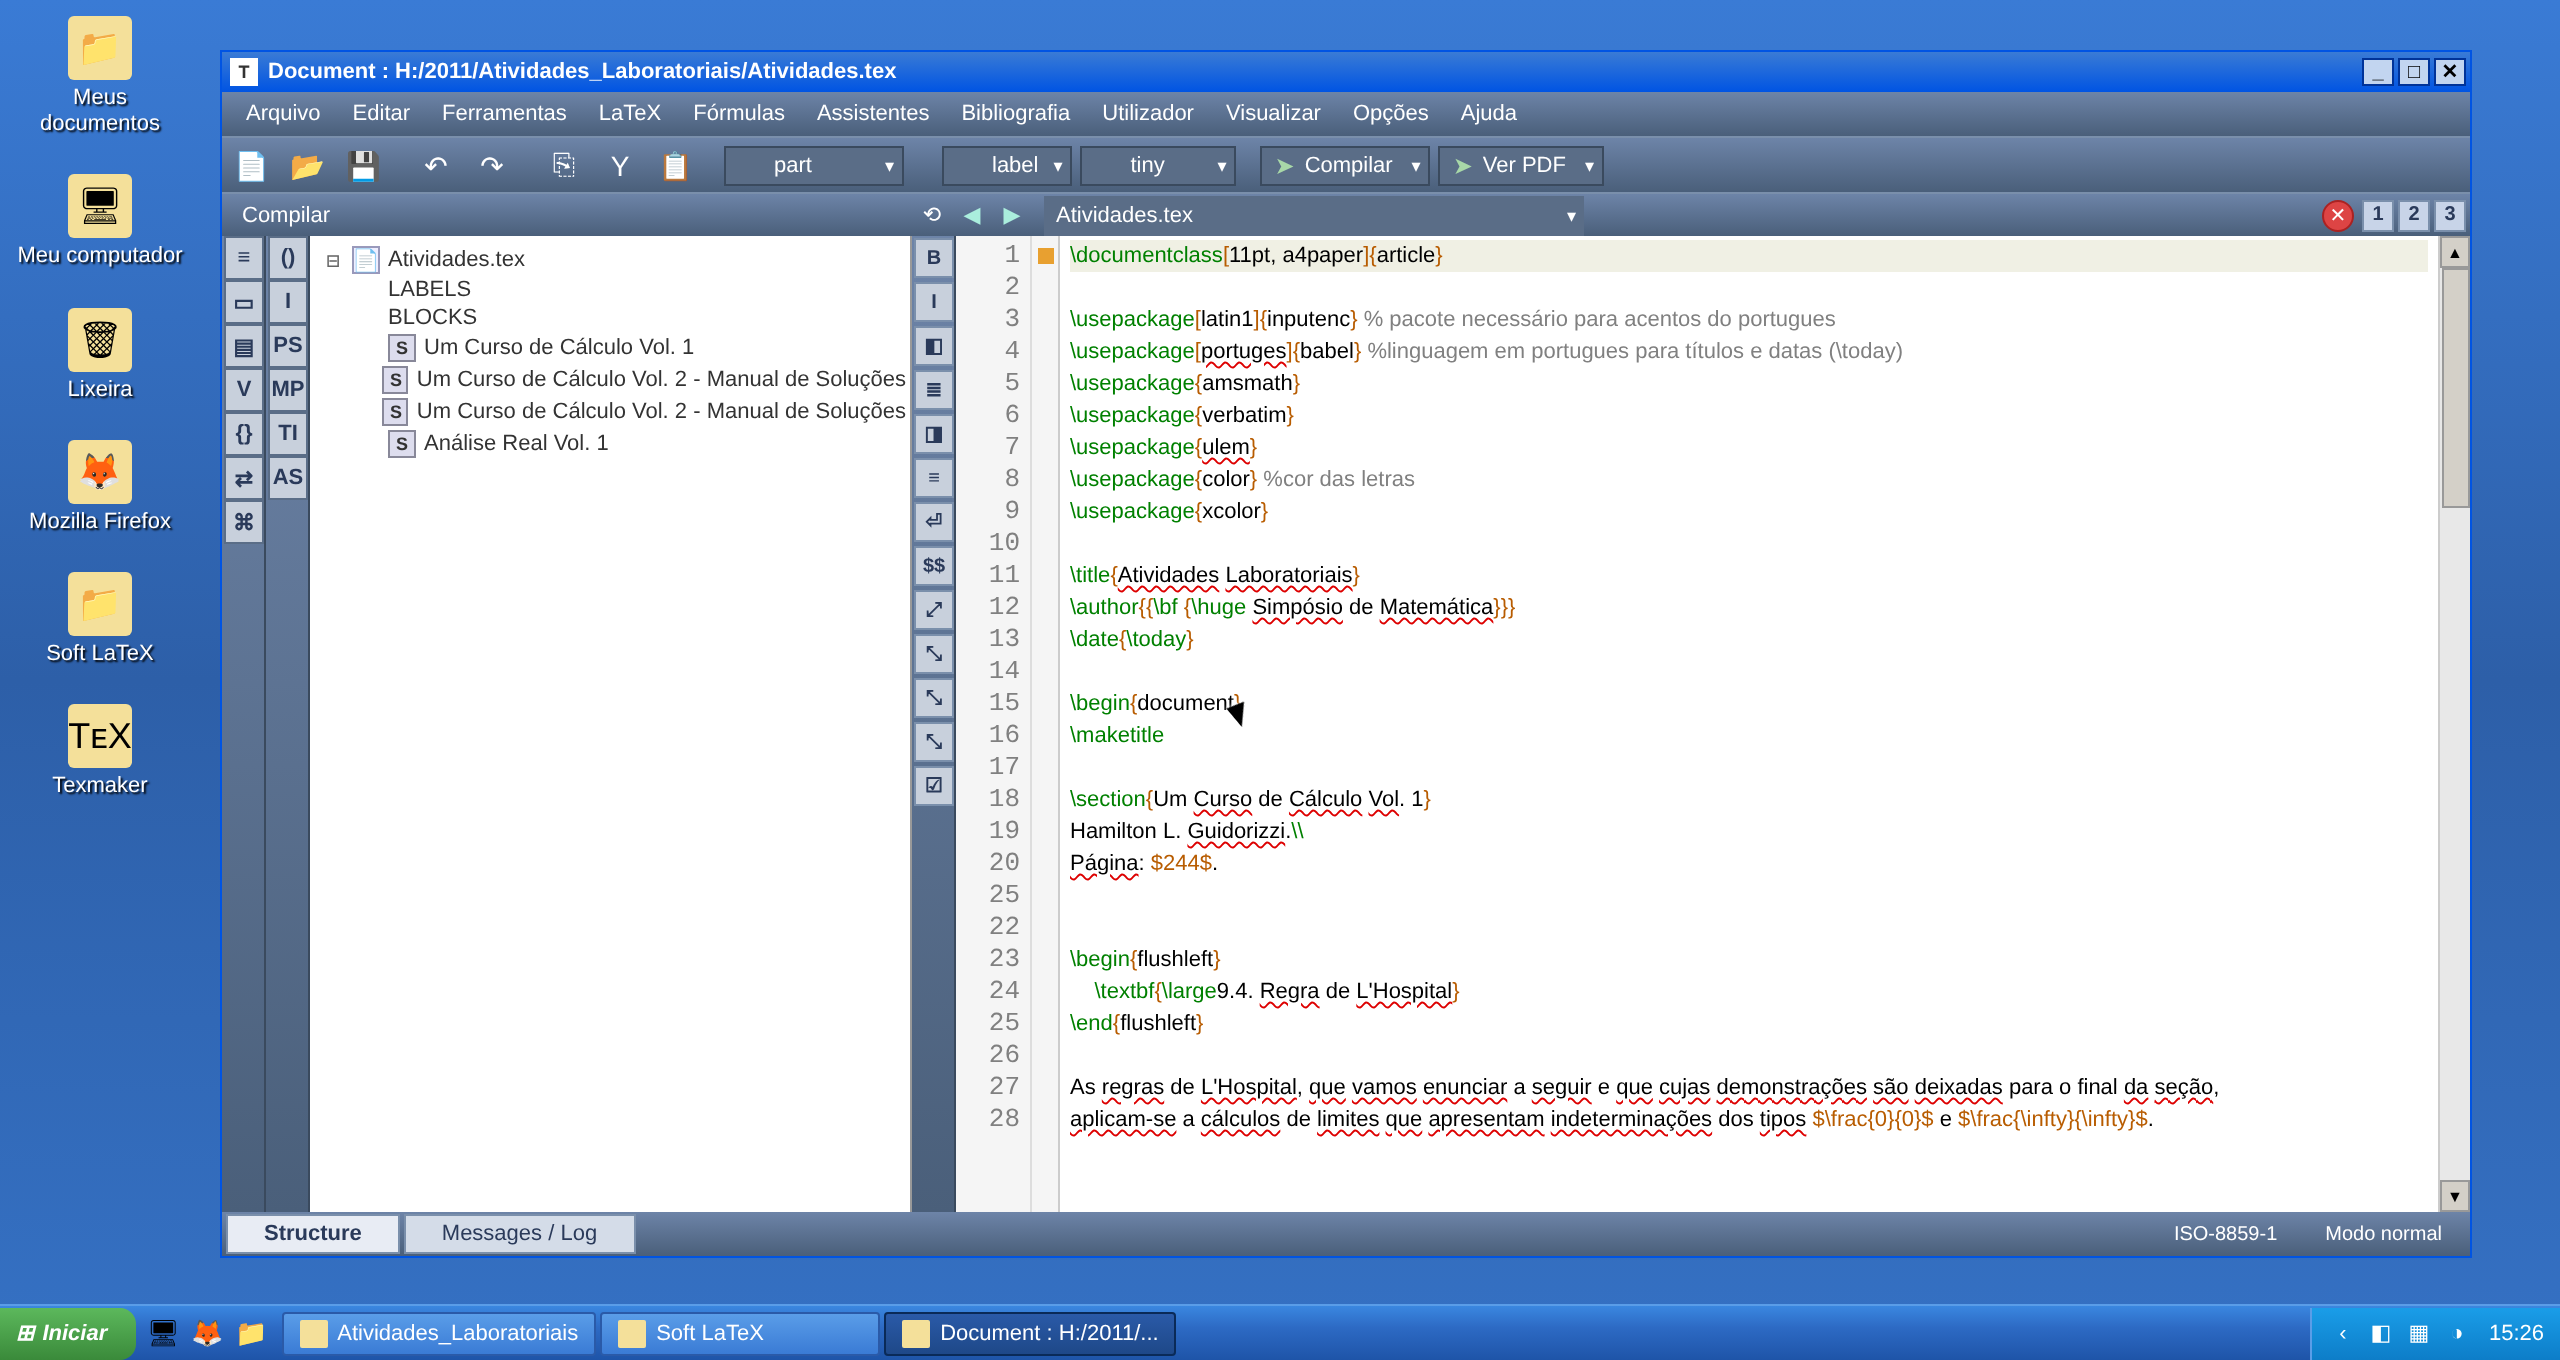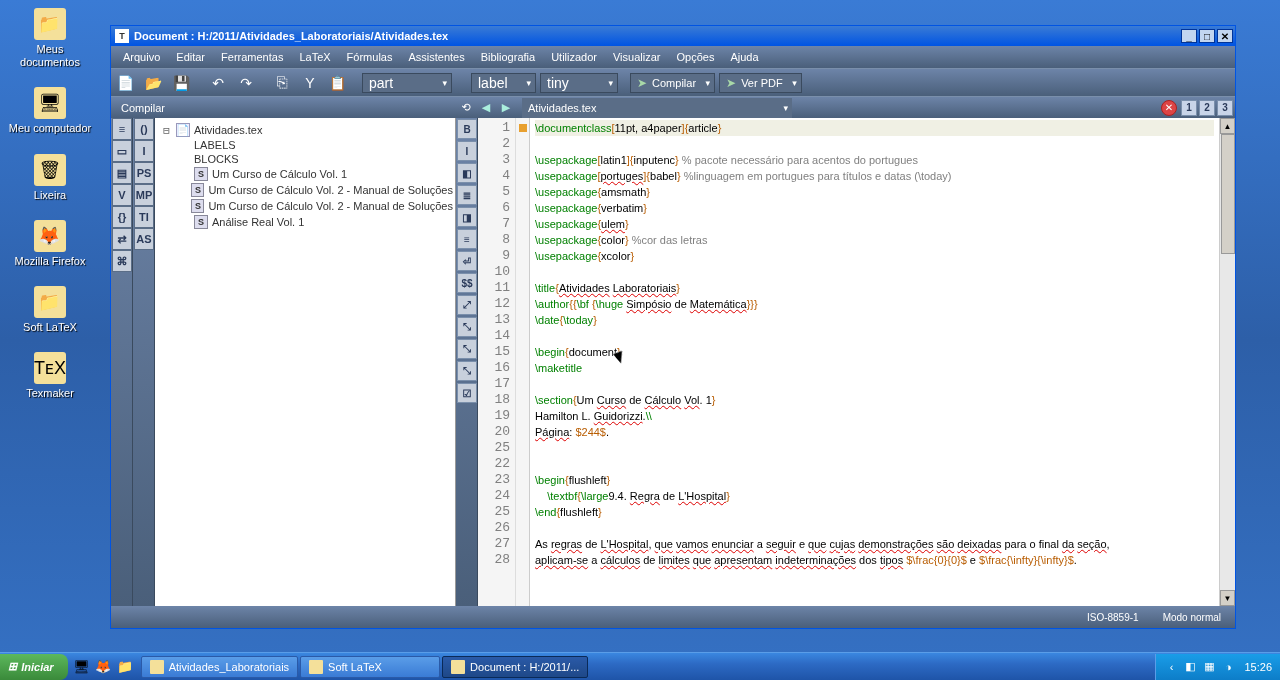--- a/index.html
+++ b/index.html
@@ -18,21 +18,21 @@
 .titlebar .ttext { flex: 1; }
 .winbtns { display: flex; gap: 2px; }
 .winbtn { width: 16px; height: 14px; background: #c2d5f0; border: 1px solid #003399; color: #000; font-size: 10px; display: flex; align-items: center; justify-content: center; cursor: pointer; font-weight: bold; }
 
 .menubar { height: 22px; background: linear-gradient(180deg, #6d84a8, #4a5f7a); display: flex; align-items: center; padding: 0 6px; gap: 4px; }
 .menubar span { color: #fff; padding: 2px 6px; cursor: pointer; font-size: 11px; }
 
 .toolbar { height: 28px; background: linear-gradient(180deg, #6d84a8, #4a5f7a); display: flex; align-items: center; padding: 0 3px; gap: 4px; border-top: 1px solid #7a8fab; }
 .tbtn { width: 24px; height: 22px; display: flex; align-items: center; justify-content: center; cursor: pointer; color: #fff; font-size: 14px; }
 .tsep { width: 4px; }
-.combo { height: 20px; background: #5a6d87; border: 1px solid #3a4a5e; color: #fff; display: flex; align-items: center; padding: 0 16px 0 6px; position: relative; min-width: 80px; cursor: pointer; font-size: 14px; }
+.combo { height: 20px; background: #5a6d87; border: 1px solid #3a4a5e; color: #fff; display: flex; align-items: center; padding: 0 16px 0 24px; position: relative; min-width: 80px; cursor: pointer; font-size: 11px; }
 .combo::after { content: '▾'; position: absolute; right: 4px; font-size: 9px; }
 .combo.w1 { min-width: 90px; }
 .combo.w2 { min-width: 65px; margin-left: 15px; }
 .combo.w3 { min-width: 78px; }
 .pillbtn { height: 20px; background: #5a6d87; border: 1px solid #3a4a5e; color: #fff; display: flex; align-items: center; padding: 0 18px 0 6px; cursor: pointer; position: relative; font-size: 11px; gap: 5px; }
 .pillbtn::after { content: '▾'; position: absolute; right: 4px; font-size: 9px; }
 .pillbtn .arw { color: #a8d8a8; font-size: 12px; }
 
 .subhdr { height: 22px; background: linear-gradient(180deg, #6d84a8, #4a5f7a); display: flex; align-items: center; border-top: 1px solid #7a8fab; }
 .subhdr .lbl { color: #fff; padding: 0 10px; font-size: 11px; width: 345px; }
@@ -337,20 +337,24 @@
       <div class="code" id="code"><div class="ln cur"><span class="cmd">\documentclass</span><span class="brk">[</span>11pt, a4paper<span class="brk">]</span><span class="brk">{</span>article<span class="brk">}</span></div><div class="ln"></div><div class="ln"><span class="cmd">\usepackage</span><span class="brk">[</span>latin1<span class="brk">]</span><span class="brk">{</span>inputenc<span class="brk">}</span> <span class="cmt">% pacote necessário para acentos do portugues</span></div><div class="ln"><span class="cmd">\usepackage</span><span class="brk">[</span><span class="wavy">portuges</span><span class="brk">]</span><span class="brk">{</span>babel<span class="brk">}</span> <span class="cmt">%linguagem em portugues para títulos e datas (\today)</span></div><div class="ln"><span class="cmd">\usepackage</span><span class="brk">{</span>amsmath<span class="brk">}</span></div><div class="ln"><span class="cmd">\usepackage</span><span class="brk">{</span>verbatim<span class="brk">}</span></div><div class="ln"><span class="cmd">\usepackage</span><span class="brk">{</span><span class="wavy">ulem</span><span class="brk">}</span></div><div class="ln"><span class="cmd">\usepackage</span><span class="brk">{</span>color<span class="brk">}</span> <span class="cmt">%cor das letras</span></div><div class="ln"><span class="cmd">\usepackage</span><span class="brk">{</span>xcolor<span class="brk">}</span></div><div class="ln"></div><div class="ln"><span class="cmd">\title</span><span class="brk">{</span><span class="wavy">Atividades</span> <span class="wavy">Laboratoriais</span><span class="brk">}</span></div><div class="ln"><span class="cmd">\author</span><span class="brk">{</span><span class="brk">{</span><span class="cmd">\bf</span> <span class="brk">{</span><span class="cmd">\huge</span> <span class="wavy">Simpósio</span> de <span class="wavy">Matemática</span><span class="brk">}</span><span class="brk">}</span><span class="brk">}</span></div><div class="ln"><span class="cmd">\date</span><span class="brk">{</span><span class="cmd">\today</span><span class="brk">}</span></div><div class="ln"></div><div class="ln"><span class="cmd">\begin</span><span class="brk">{</span>document<span class="brk">}</span></div><div class="ln"><span class="cmd">\maketitle</span></div><div class="ln"></div><div class="ln"><span class="cmd">\section</span><span class="brk">{</span>Um <span class="wavy">Curso</span> de <span class="wavy">Cálculo</span> <span class="wavy">Vol</span>. 1<span class="brk">}</span></div><div class="ln">Hamilton L. <span class="wavy">Guidorizzi</span>.<span class="cmd">\\</span></div><div class="ln"><span class="wavy">Página</span>: <span class="str">$244$</span>.</div><div class="ln"></div><div class="ln"></div><div class="ln"><span class="cmd">\begin</span><span class="brk">{</span>flushleft<span class="brk">}</span></div><div class="ln">    <span class="cmd">\textbf</span><span class="brk">{</span><span class="cmd">\large</span>9.4. <span class="wavy">Regra</span> de <span class="wavy">L'Hospital</span><span class="brk">}</span></div><div class="ln"><span class="cmd">\end</span><span class="brk">{</span>flushleft<span class="brk">}</span></div><div class="ln"></div><div class="ln">As <span class="wavy">regras</span> de <span class="wavy">L'Hospital</span>, <span class="wavy">que</span> <span class="wavy">vamos</span> <span class="wavy">enunciar</span> a <span class="wavy">seguir</span> e <span class="wavy">que</span> <span class="wavy">cujas</span> <span class="wavy">demonstrações</span> <span class="wavy">são</span> <span class="wavy">deixadas</span> para o final <span class="wavy">da</span> <span class="wavy">seção</span>,</div><div class="ln"><span class="wavy">aplicam-se</span> a <span class="wavy">cálculos</span> de <span class="wavy">limites</span> <span class="wavy">que</span> <span class="wavy">apresentam</span> <span class="wavy">indeterminações</span> dos <span class="wavy">tipos</span> <span class="str">$\frac{0}{0}$</span> e <span class="str">$\frac{\infty}{\infty}$</span>.</div></div>
       <div class="scrollbar">
         <div class="sbtn">▲</div>
         <div class="thumb"></div>
         <div class="sbtn bot">▼</div>
       </div>
     </div>
   </div>
 
   <div class="bottomtabs">
+    <div id="btabs" style="display:flex">
+        <div class="btab active">Structure</div>
+        <div class="btab">Messages / Log</div>
+      </div>
     <div class="bspacer"></div>
     <span class="binfo">ISO-8859-1</span>
     <span class="binfo">Modo normal</span>
   </div>
 </div>
 
 <div class="cursor-ind"></div>
 
 <div class="taskbar">
   <div class="start">

